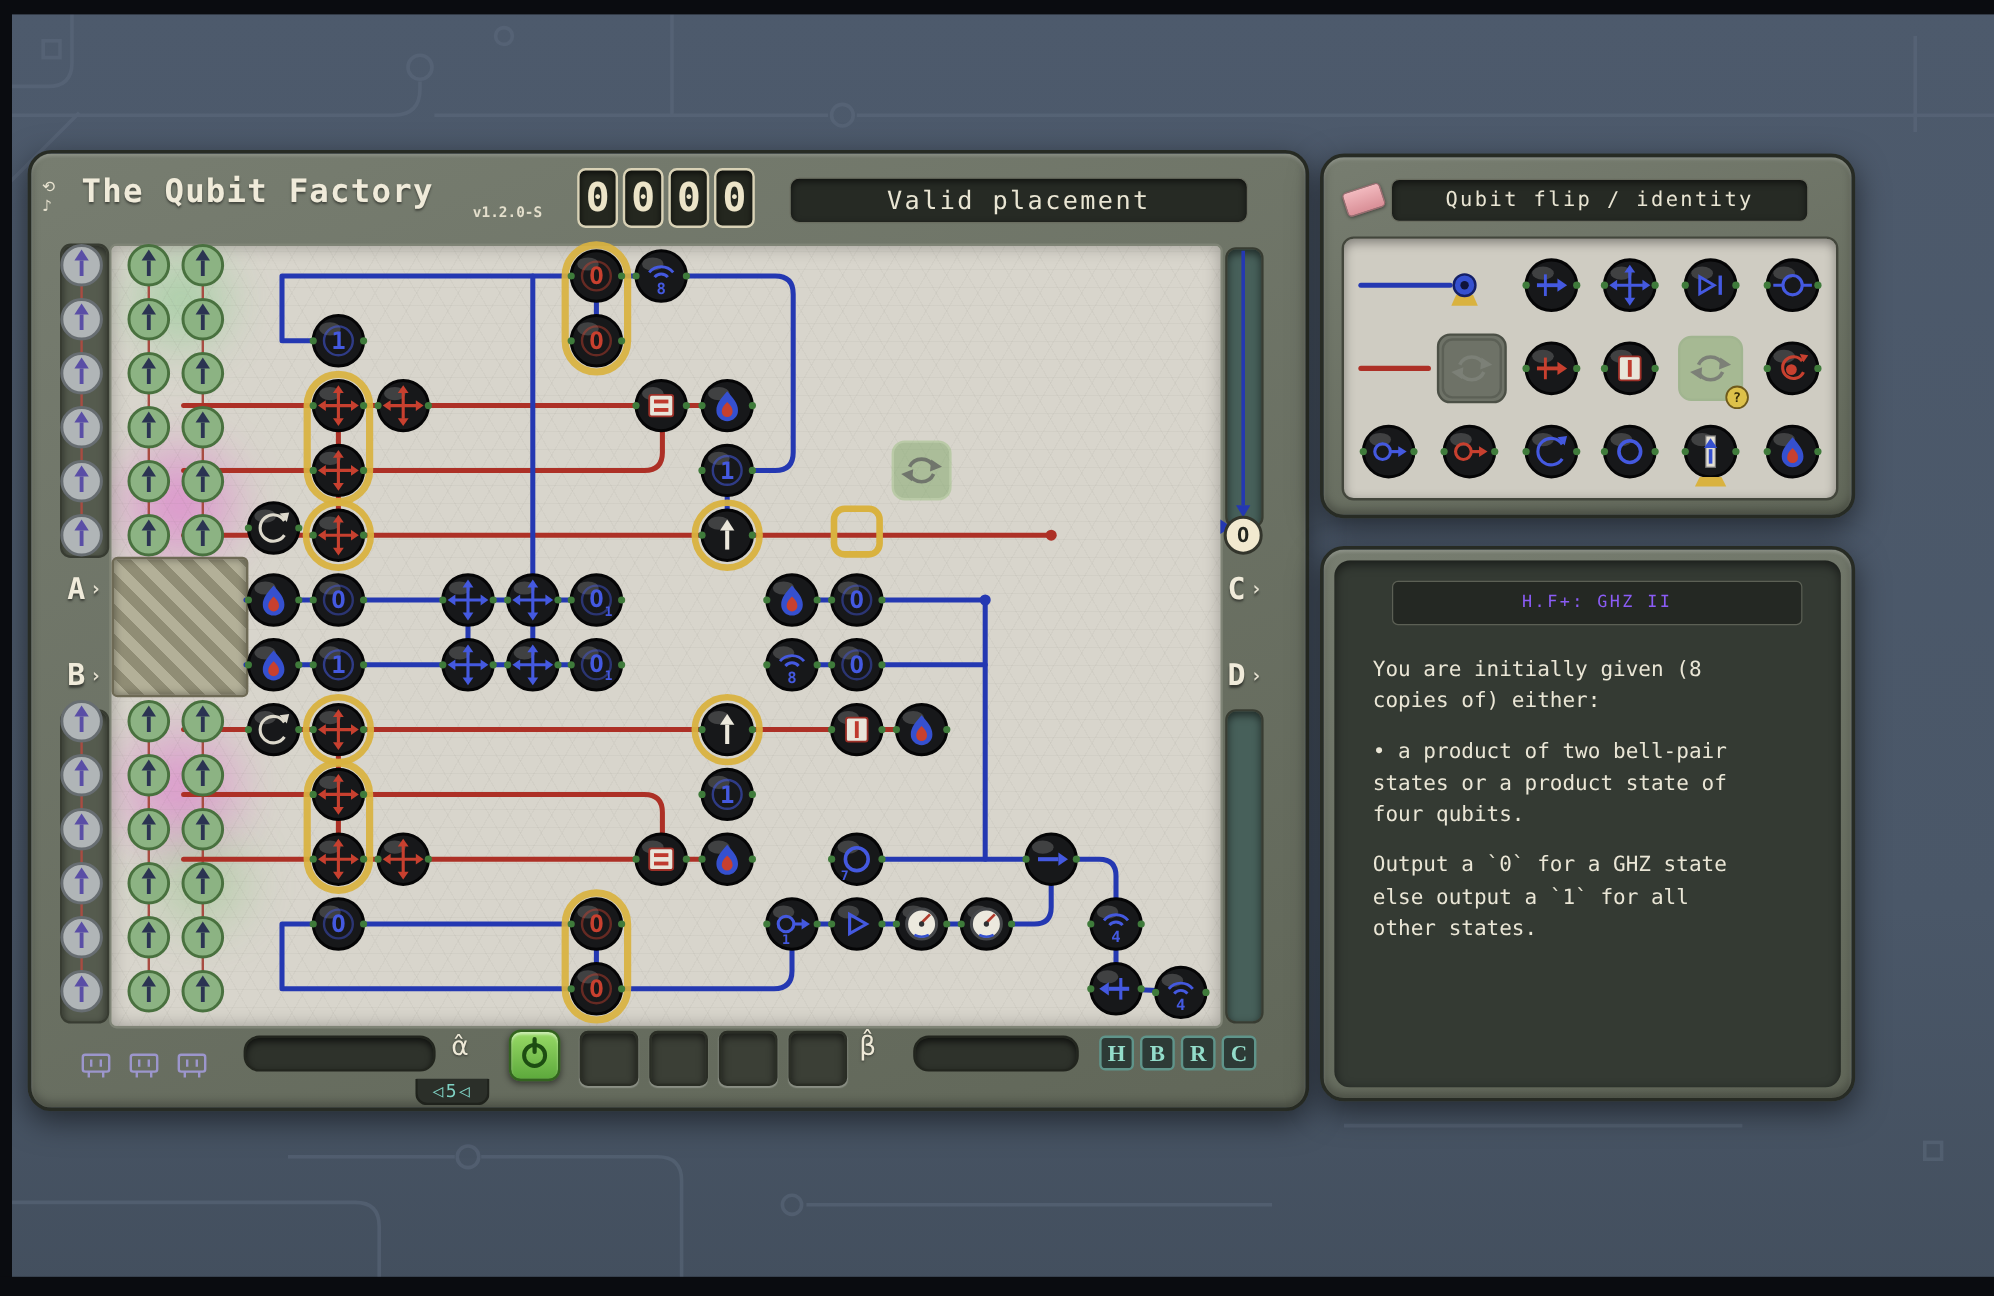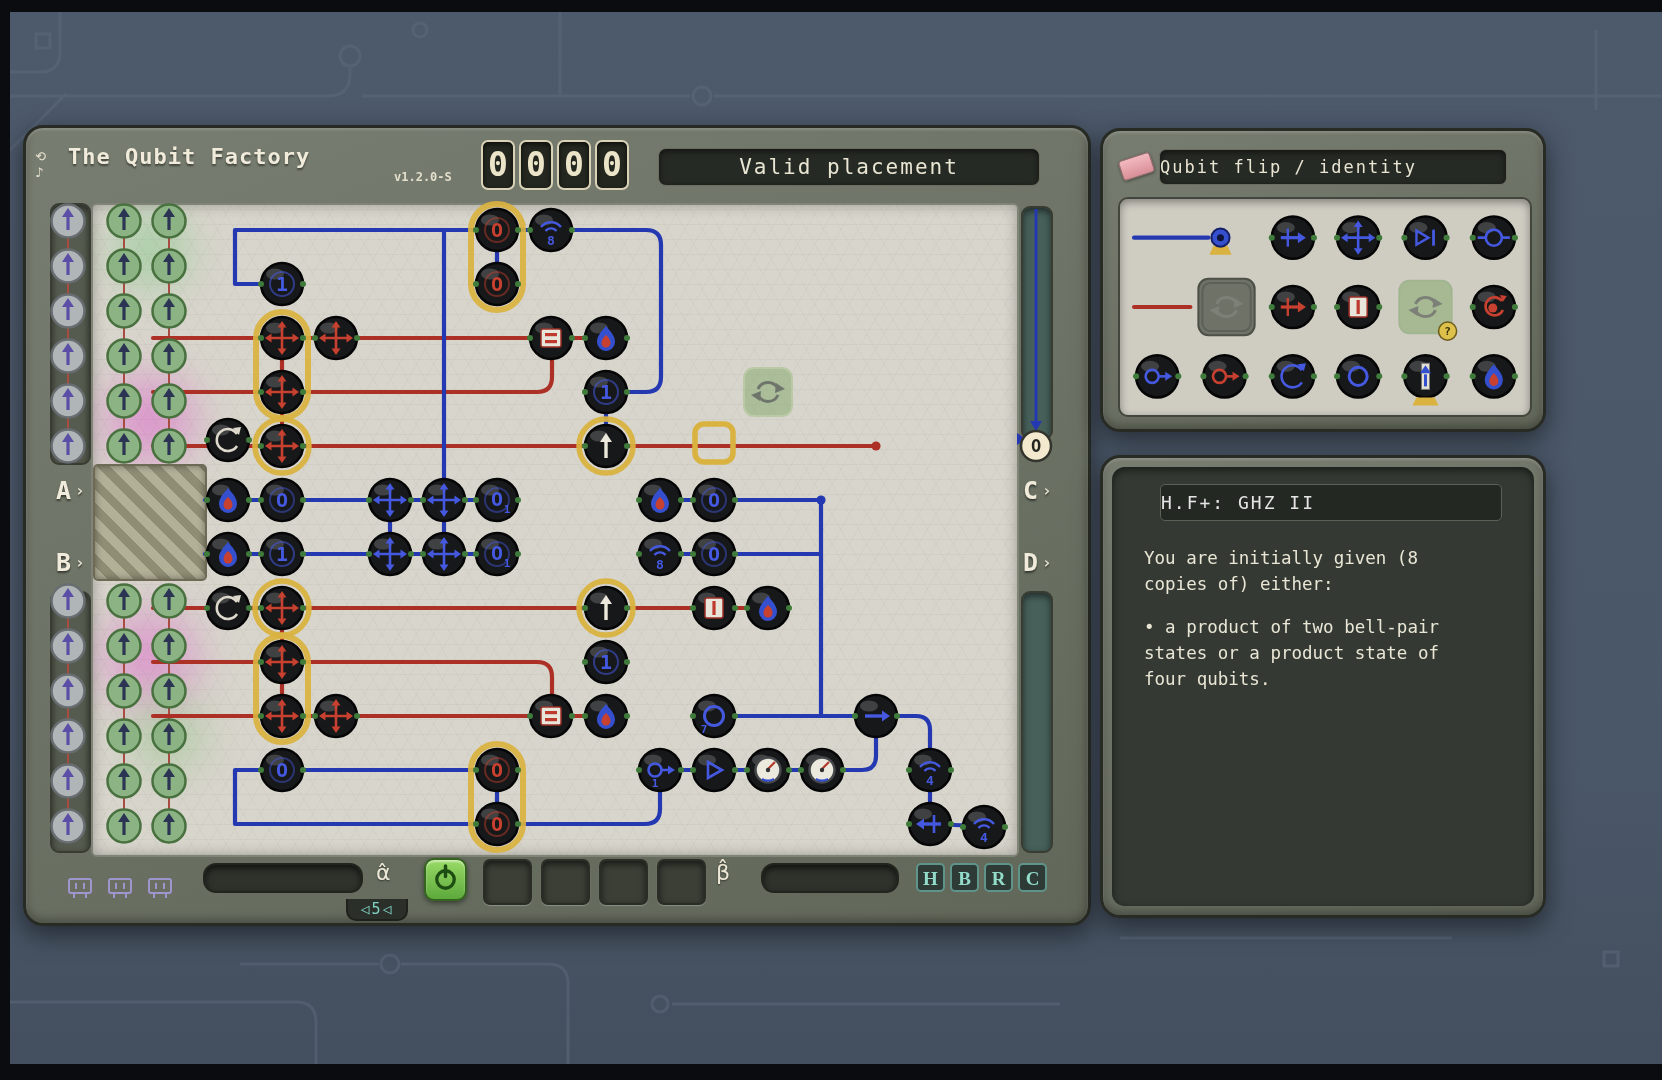--- a/index.html
+++ b/index.html
@@ -14,21 +14,21 @@
 
   .window{position:absolute;background:linear-gradient(160deg,#777d70,#616759);
     border:3px solid #272b24;border-radius:20px;z-index:2;
     box-shadow:0 8px 26px rgba(0,0,0,.5), inset 0 2px 3px rgba(255,255,255,.2), inset 0 -4px 8px rgba(0,0,0,.28)}
   .window.main{left:23px;top:125px;width:1062px;height:795px}
   .window.palette{left:1100px;top:128px;width:440px;height:298px}
   .window.task{left:1100px;top:455px;width:440px;height:457px}
 
   .corner{position:absolute;left:9px;top:22px;display:flex;flex-direction:column;gap:3px;
     color:#e8e3d0;font-size:13px;font-family:"DejaVu Sans",sans-serif;line-height:1}
-  .title{position:absolute;left:42px;top:16px;font-size:22px;font-weight:bold;color:#f0ebda;
+  .title{position:absolute;left:42px;top:16px;font-size:27px;font-weight:bold;color:#f0ebda;
     letter-spacing:1px;text-shadow:0 2px 2px rgba(0,0,0,.45)}
   .version{position:absolute;left:368px;top:42px;font-size:12px;font-weight:bold;color:#e4dfcc}
   .counter{position:absolute;left:455px;top:12px;display:flex;gap:4px}
   .cell{width:30px;height:46px;background:#24271f;border:2px solid #d9d2b6;border-radius:7px;
     color:#ece4c8;font-size:33px;line-height:46px;text-align:center;font-weight:bold;
     box-shadow:inset 0 2px 5px rgba(0,0,0,.7)}
   .status{position:absolute;left:632px;top:20px;width:380px;height:36px;background:#262a24;
     border:1px solid #6a6d60;border-radius:8px;color:#e9e5d3;font-size:21px;line-height:36px;
     text-align:center;letter-spacing:2px;box-shadow:inset 0 2px 6px rgba(0,0,0,.6)}
 
@@ -85,30 +85,30 @@
     text-align:center;line-height:27px;box-sizing:border-box}
   .page-tab{position:absolute;left:320px;top:771px;width:62px;height:22px;background:#2b2f29;
     border:2px solid #1f221c;border-top:none;border-radius:0 0 10px 10px;color:#7fd2c4;
     font-size:15px;text-align:center;line-height:20px;letter-spacing:2px;box-sizing:border-box}
 
   .eraser{position:absolute;left:17px;top:25px;width:31px;height:19px;
     background:linear-gradient(180deg,#f2b9be,#d98f97);border:1px solid #9c6a70;border-radius:4px;
     transform:rotate(-18deg);box-shadow:0 1px 3px rgba(0,0,0,.45)}
   .ptitle{position:absolute;left:56px;top:18px;width:346px;height:34px;background:#262a24;
     border:1px solid #6a6d60;border-radius:7px;color:#e9e5d3;font-size:17px;line-height:34px;
-    letter-spacing:2px;box-shadow:inset 0 2px 6px rgba(0,0,0,.6)}
+    text-align:center;letter-spacing:2px;box-shadow:inset 0 2px 6px rgba(0,0,0,.6)}
   .pbody{position:absolute;left:15px;top:66px;width:410px;height:216px;background:#cfccc2;
     border:2px solid #43463c;border-radius:10px;box-shadow:inset 0 3px 9px rgba(0,0,0,.38)}
   #palette-svg{width:100%;height:100%;display:block}
 
   .tinner{position:absolute;inset:9px;background:#343a33;border-radius:13px;
     box-shadow:inset 0 3px 9px rgba(0,0,0,.55)}
   .ttitle{position:absolute;left:48px;top:17px;width:340px;height:35px;background:#242823;
-    border:1px solid #5c6055;border-radius:5px;color:#e5e5e5;font-size:18px;line-height:35px;
-    text-align:left;letter-spacing:2px}
+    border:1px solid #5c6055;border-radius:5px;color:#8b5cf6;font-size:14px;line-height:35px;
+    text-align:center;letter-spacing:2px}
   #task-text{position:absolute;left:32px;top:78px;width:378px;color:#eae6d6;font-size:17.5px;line-height:1.5}
   #task-text p{margin:0 0 16px;white-space:pre-line}
 </style>
 </head>
 <body>
 
 <div class="screen">
 
   <svg id="bg-traces" viewBox="0 0 1662 1080">
     <g stroke="#5e6b7e" stroke-width="3" fill="none" opacity="0.5">
@@ -1069,16 +1069,19 @@
 
   <div class="window task">
     <div class="tinner">
       <div class="ttitle">H.F+: GHZ II</div>
       <div id="task-text">
           <p>You are initially given (8
 copies of) either:</p>
           <p>• a product of two bell-pair
 states or a product state of
 four qubits.</p>
+          <p>Output a `0` for a GHZ state
+else output a `1` for all
+other states.</p>
         </div>
     </div>
   </div>
 </div>
 
 </body></html>

